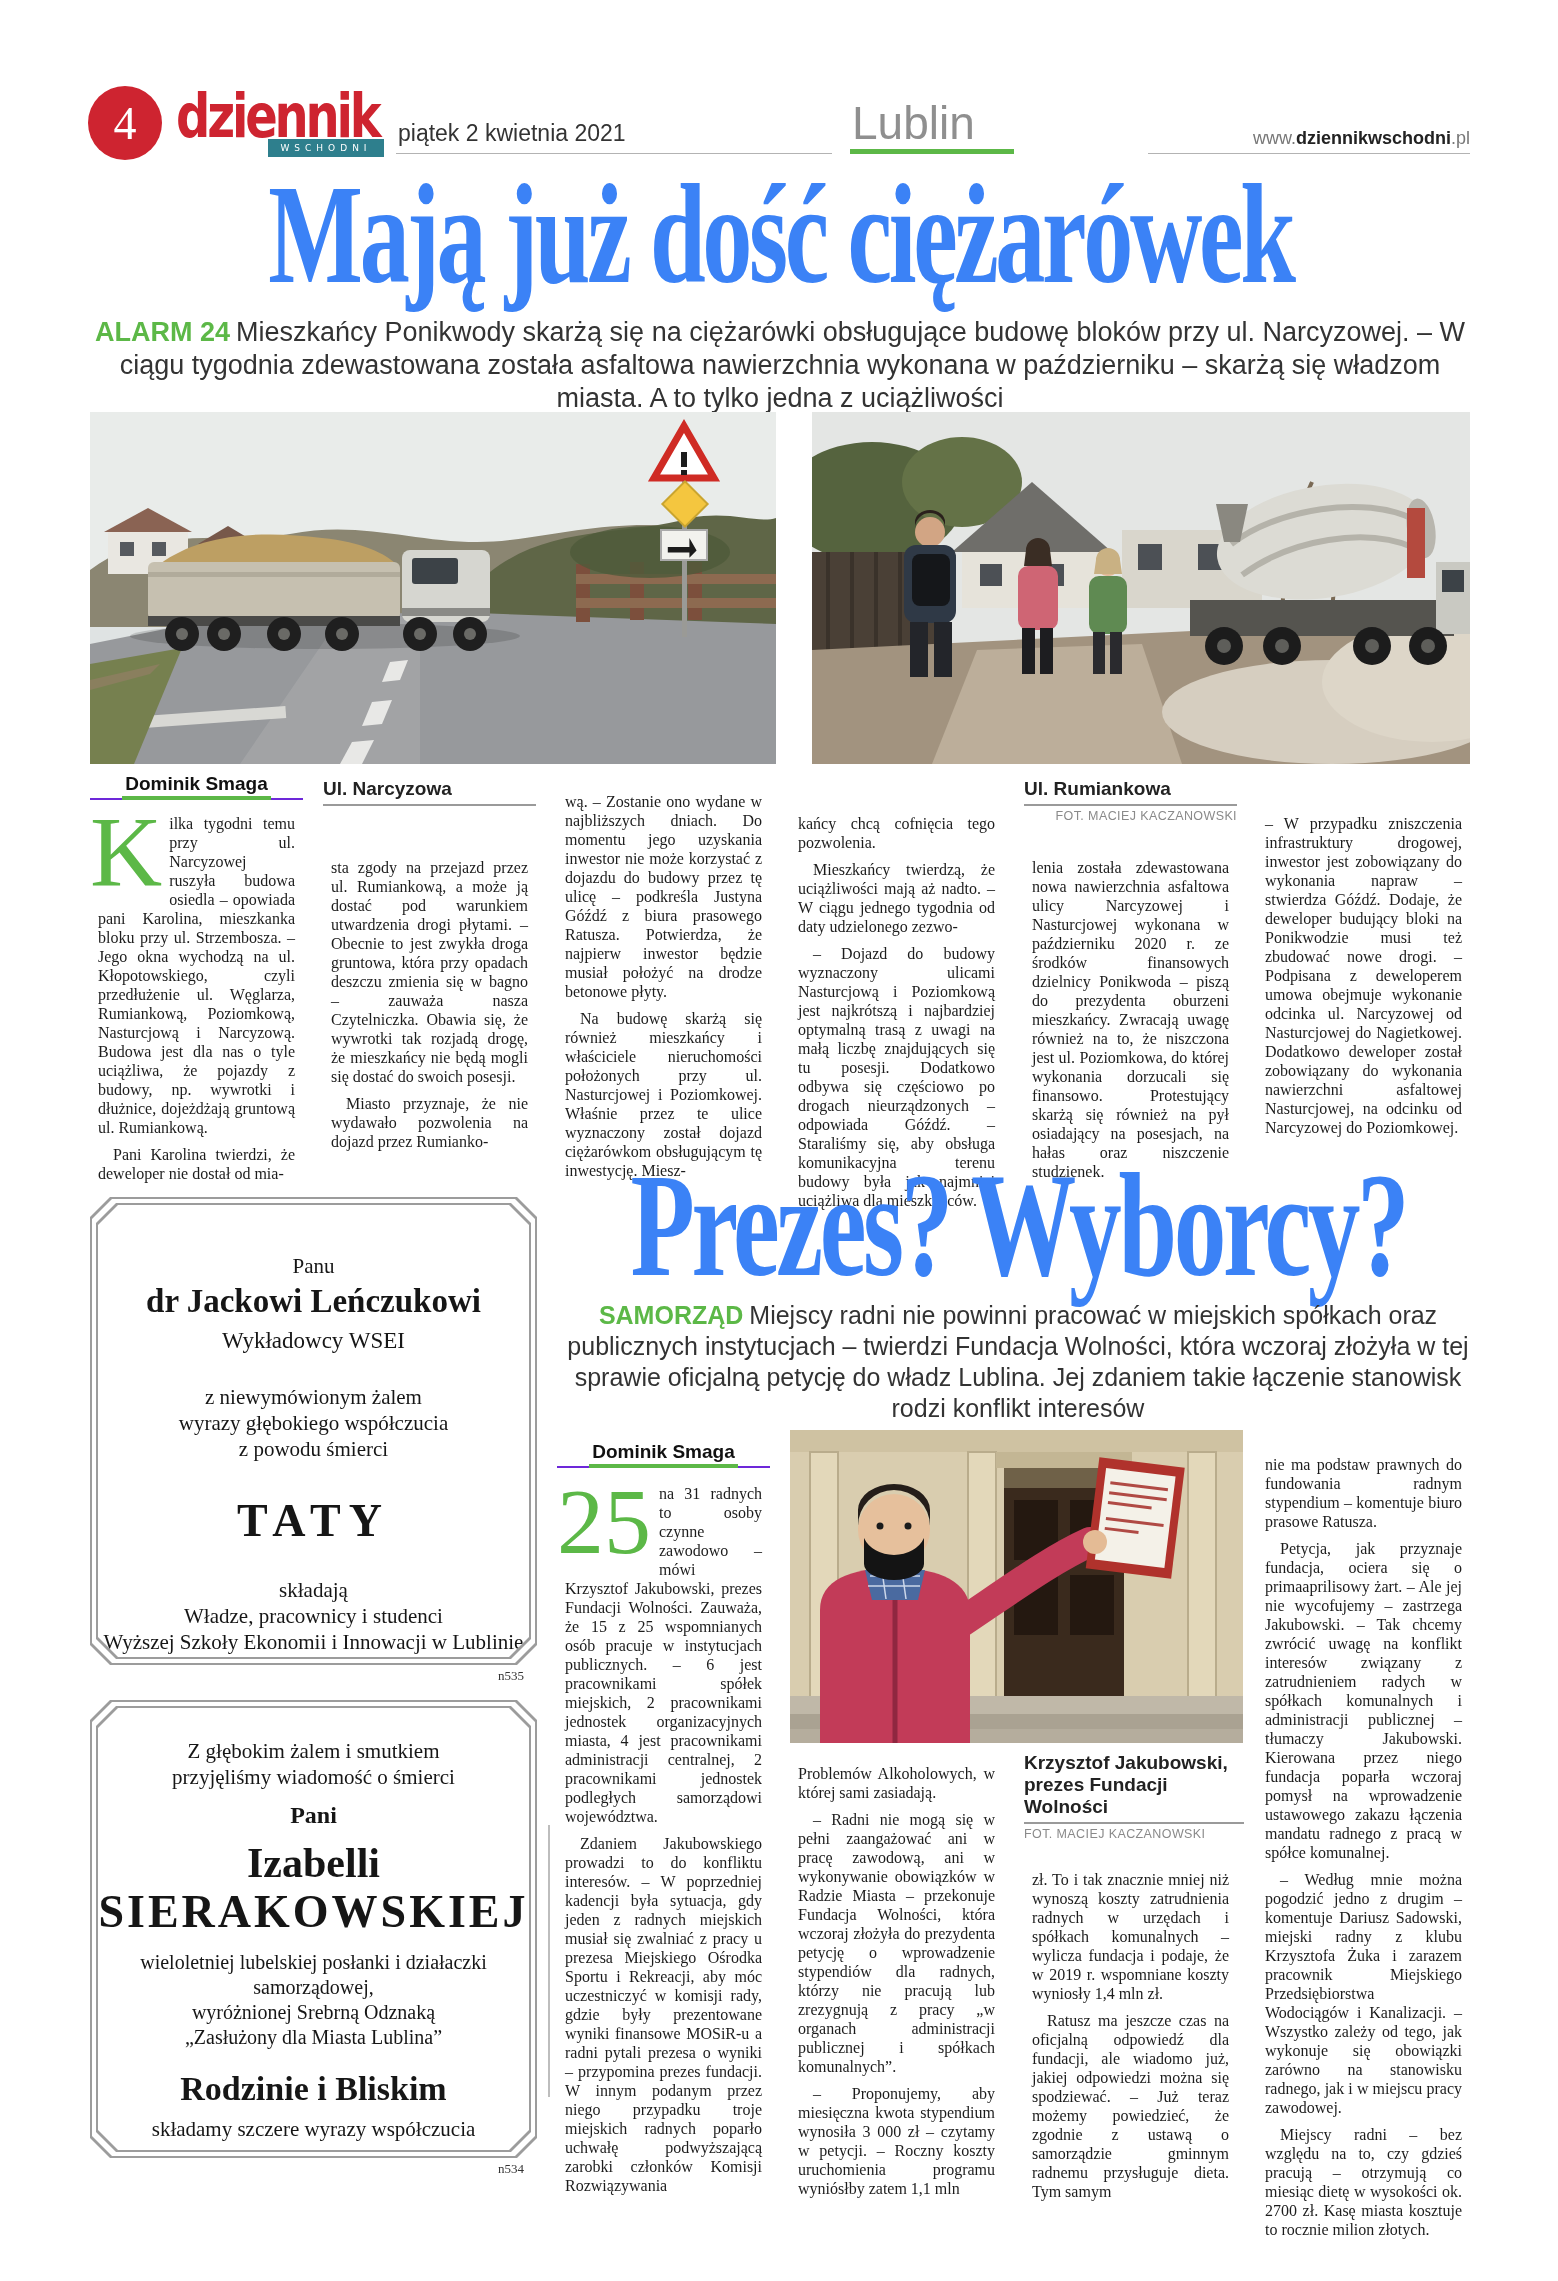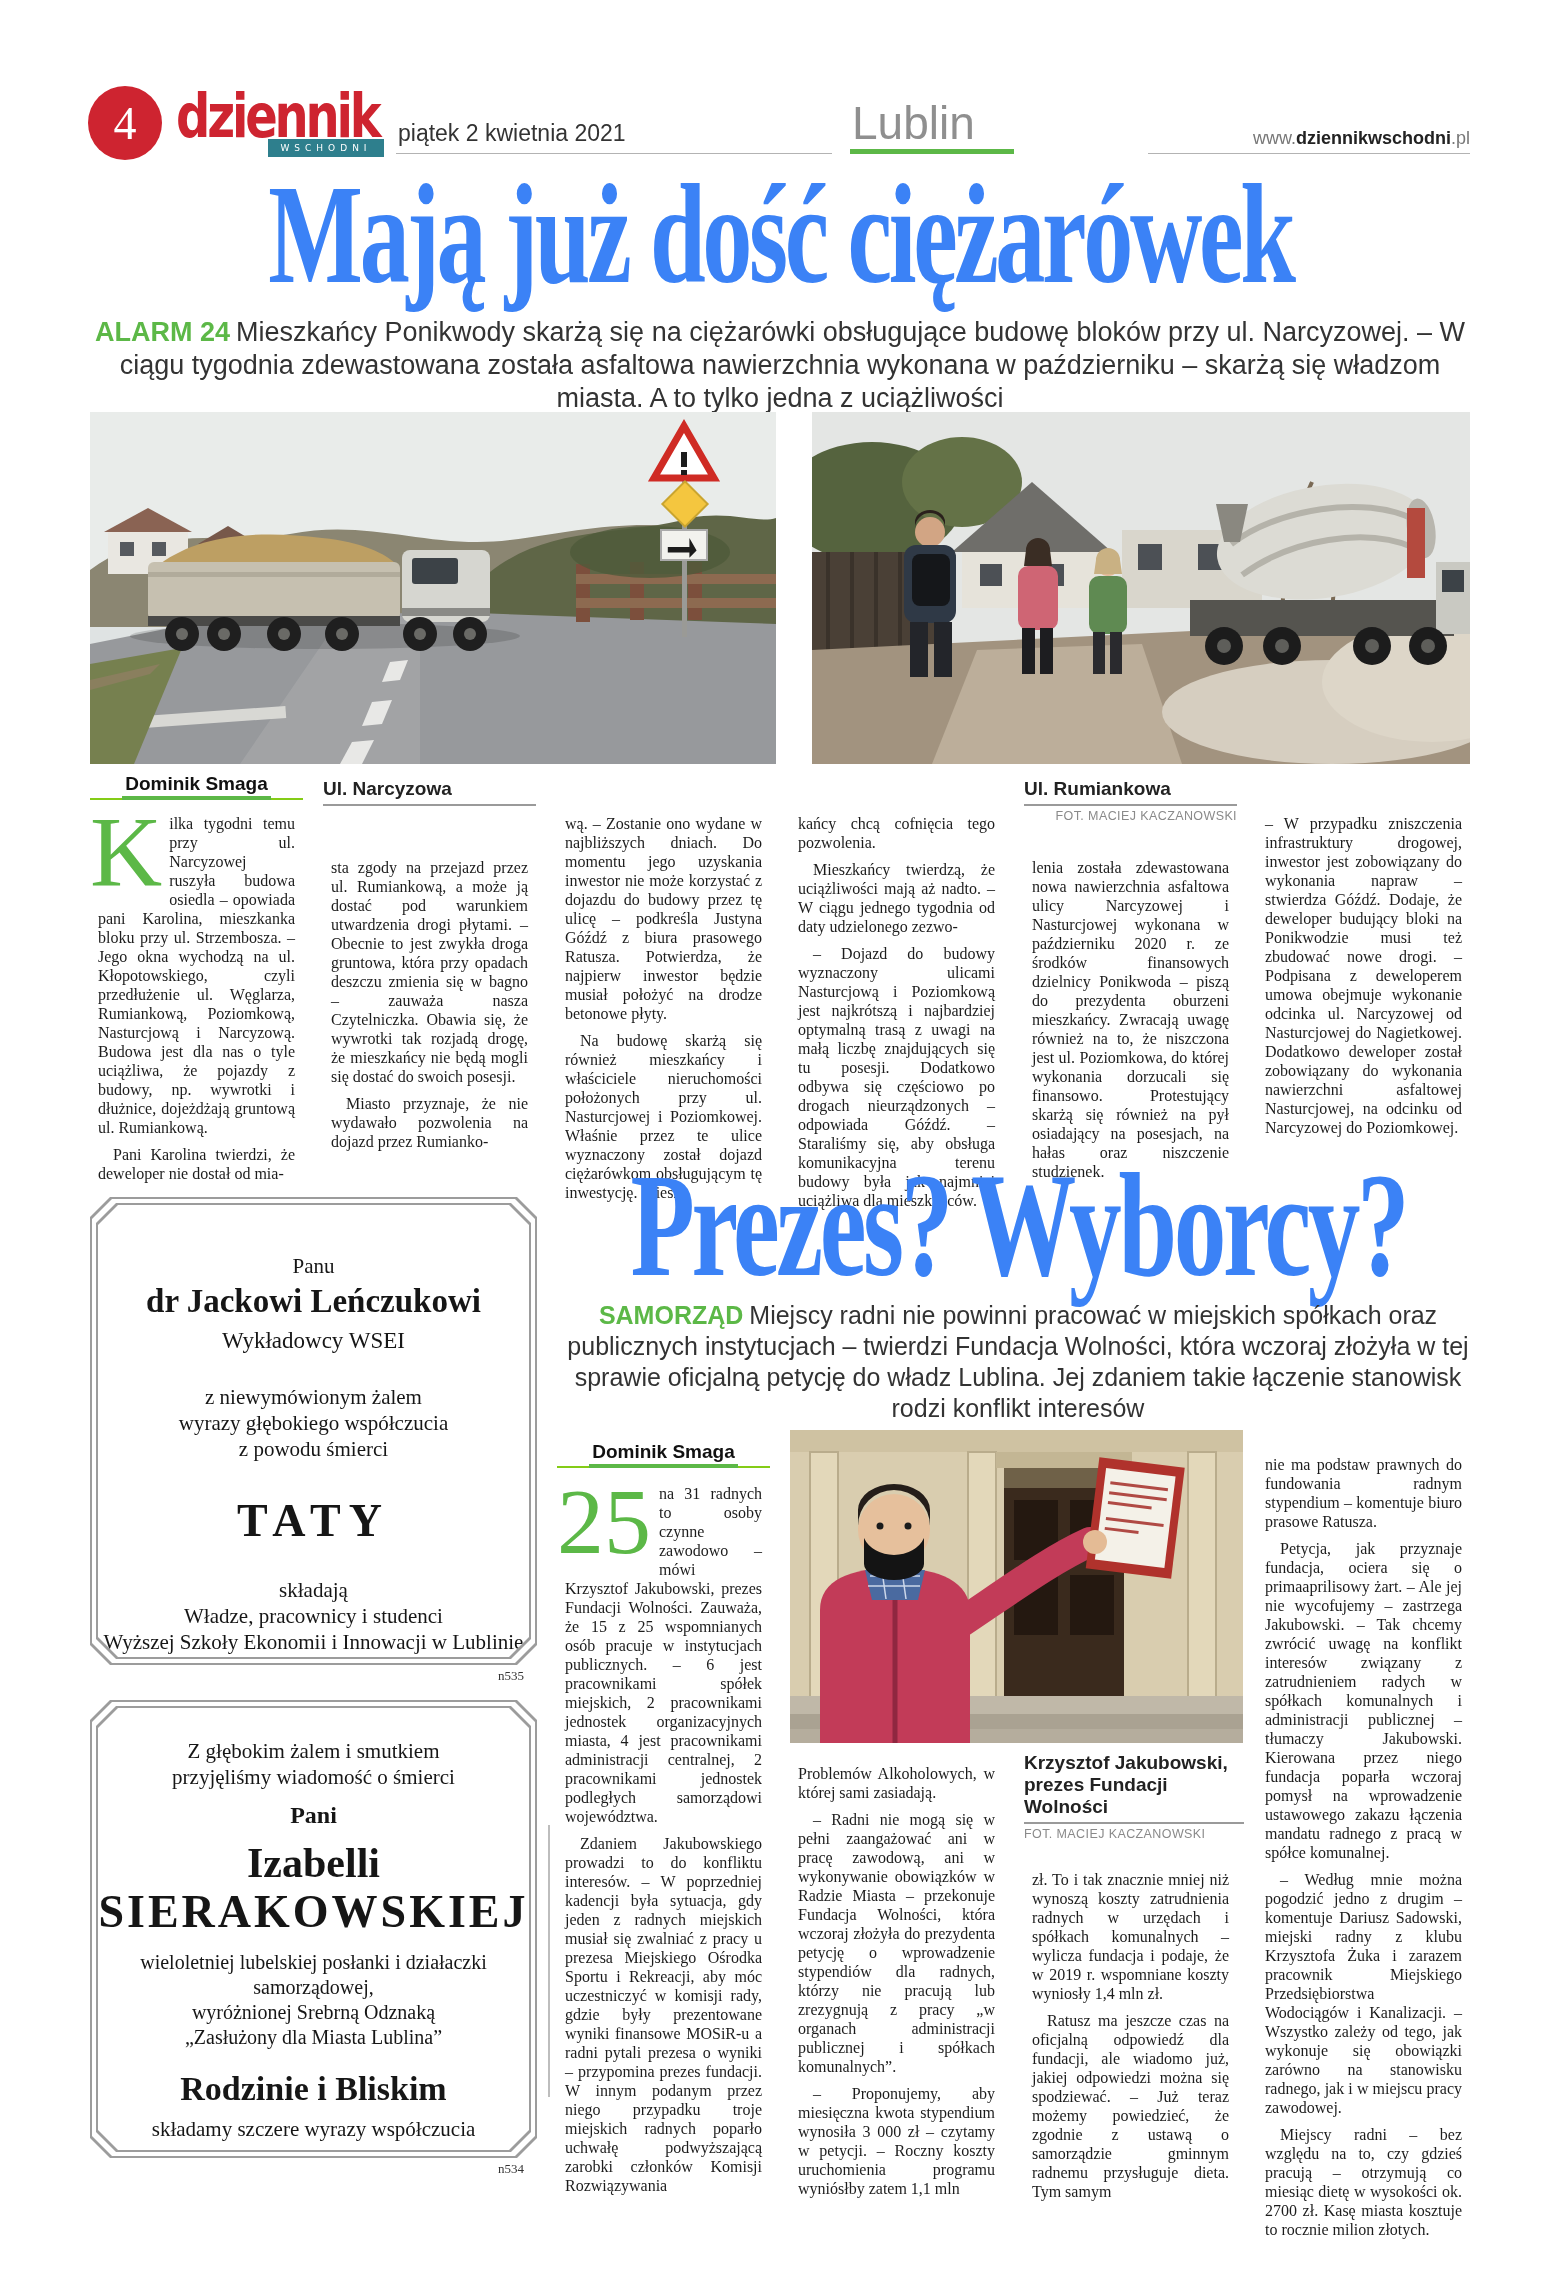--- a/index.html
+++ b/index.html
@@ -38,21 +38,21 @@
 
   
   .photo{overflow:hidden;}
   .photo svg{display:block;}
   .ph1{left:90px;top:412px;width:686px;height:352px;}
   .ph2{left:812px;top:412px;width:658px;height:352px;}
   .ph3{left:790px;top:1430px;width:453px;height:313px;}
 
   
   .byline{width:213px;text-align:center;font-family:"Liberation Sans",sans-serif;font-weight:bold;
-          font-size:19px;color:#111;border-bottom:2px solid #84cc16;padding-bottom:3px;}
+          font-size:19px;color:#111;border-bottom:2px solid #6d28d9;padding-bottom:3px;}
   .byline span{border-bottom:4px solid #5cb847;padding:0 3px 2px;}
   .capt{width:213px;font-family:"Liberation Sans",sans-serif;font-weight:bold;font-size:19px;color:#222;}
   .capt .rule{height:2px;background:#9a9a9a;margin-top:4px;}
   .credit{font-family:"Liberation Sans",sans-serif;font-weight:normal;font-size:12.5px;
           color:#8a8a8a;letter-spacing:0.4px;margin-top:3px;}
   .credit.right{text-align:right;}
 
   
   .acol{width:213px;font-size:16px;line-height:19px;color:#1c1c1c;}
   .jp{margin:8px;text-align:justify;}
@@ -258,21 +258,21 @@
 
   <div class="abs acol" style="left:90px;top:806px;">
     <span class="dcap">K</span>
     <p class="jp">ilka tygodni temu przy ul. Narcyzowej ruszyła budowa osiedla – opowiada pani Karolina, mieszkanka bloku przy ul. Strzembosza. – Jego okna wychodzą na ul. Kłopotowskiego, czyli przedłużenie ul. Węglarza, Rumiankową, Poziomkową, Nasturcjową i Narcyzową. Budowa jest dla nas o tyle uciążliwa, że pojazdy z budowy, np. wywrotki i dłużnice, dojeżdżają gruntową ul. Rumiankową.</p>
     <p class="jp ind">Pani Karolina twierdzi, że deweloper nie dostał od mia-</p>
   </div>
   <div class="abs acol" style="left:323px;top:850px;">
     <p class="jp">sta zgody na przejazd przez ul. Rumiankową, a może ją dostać pod warunkiem utwardzenia drogi płytami. – Obecnie to jest zwykła droga gruntowa, która przy opadach deszczu zmienia się w bagno – zauważa nasza Czytelniczka. Obawia się, że wywrotki tak rozjadą drogę, że mieszkańcy nie będą mogli się dostać do swoich posesji.</p>
     <p class="jp ind">Miasto przyznaje, że nie wydawało pozwolenia na dojazd przez Rumianko-</p>
   </div>
-  <div class="abs acol" style="left:557px;top:806px;font-family:Liberation Serif, serif;">
+  <div class="abs acol" style="left:557px;top:784px;font-family:Liberation Serif, serif;">
     <p class="jp">wą. – Zostanie ono wydane w najbliższych dniach. Do momentu jego uzyskania inwestor nie może korzystać z dojazdu do budowy przez tę ulicę – podkreśla Justyna Góźdź z biura prasowego Ratusza. Potwierdza, że najpierw inwestor będzie musiał położyć na drodze betonowe płyty.</p>
     <p class="jp ind">Na budowę skarżą się również mieszkańcy i właściciele nieruchomości położonych przy ul. Nasturcjowej i Poziomkowej. Właśnie przez te ulice wyznaczony został dojazd ciężarówkom obsługującym tę inwestycję. Miesz-</p>
   </div>
   <div class="abs acol" style="left:790px;top:806px;">
     <p class="jp">kańcy chcą cofnięcia tego pozwolenia.</p>
     <p class="jp ind">Mieszkańcy twierdzą, że uciążliwości mają aż nadto. – W ciągu jednego tygodnia od daty udzielonego zezwo-</p>
     <p class="jp ind">– Dojazd do budowy wyznaczony ulicami Nasturcjową i Poziomkową jest najkrótszą i najbardziej optymalną trasą z uwagi na małą liczbę znajdujących się tu posesji. Dodatkowo odbywa się częściowo po drogach nieurządzonych – odpowiada Góźdź. – Staraliśmy się, aby obsługa komunikacyjna terenu budowy była jak najmniej uciążliwa dla mieszkańców.</p>
   </div>
   <div class="abs acol" style="left:1024px;top:850px;">
     <p class="jp">lenia została zdewastowana nowa nawierzchnia asfaltowa ulicy Narcyzowej i Nasturcjowej wykonana w październiku 2020 r. ze środków finansowych dzielnicy Ponikwoda – piszą do prezydenta oburzeni mieszkańcy. Zwracają uwagę również na to, że niszczona jest ul. Poziomkowa, do której wykonania dorzucali się finansowo. Protestujący skarżą się również na pył osiadający na posesjach, na hałas oraz niszczenie studzienek.</p>

